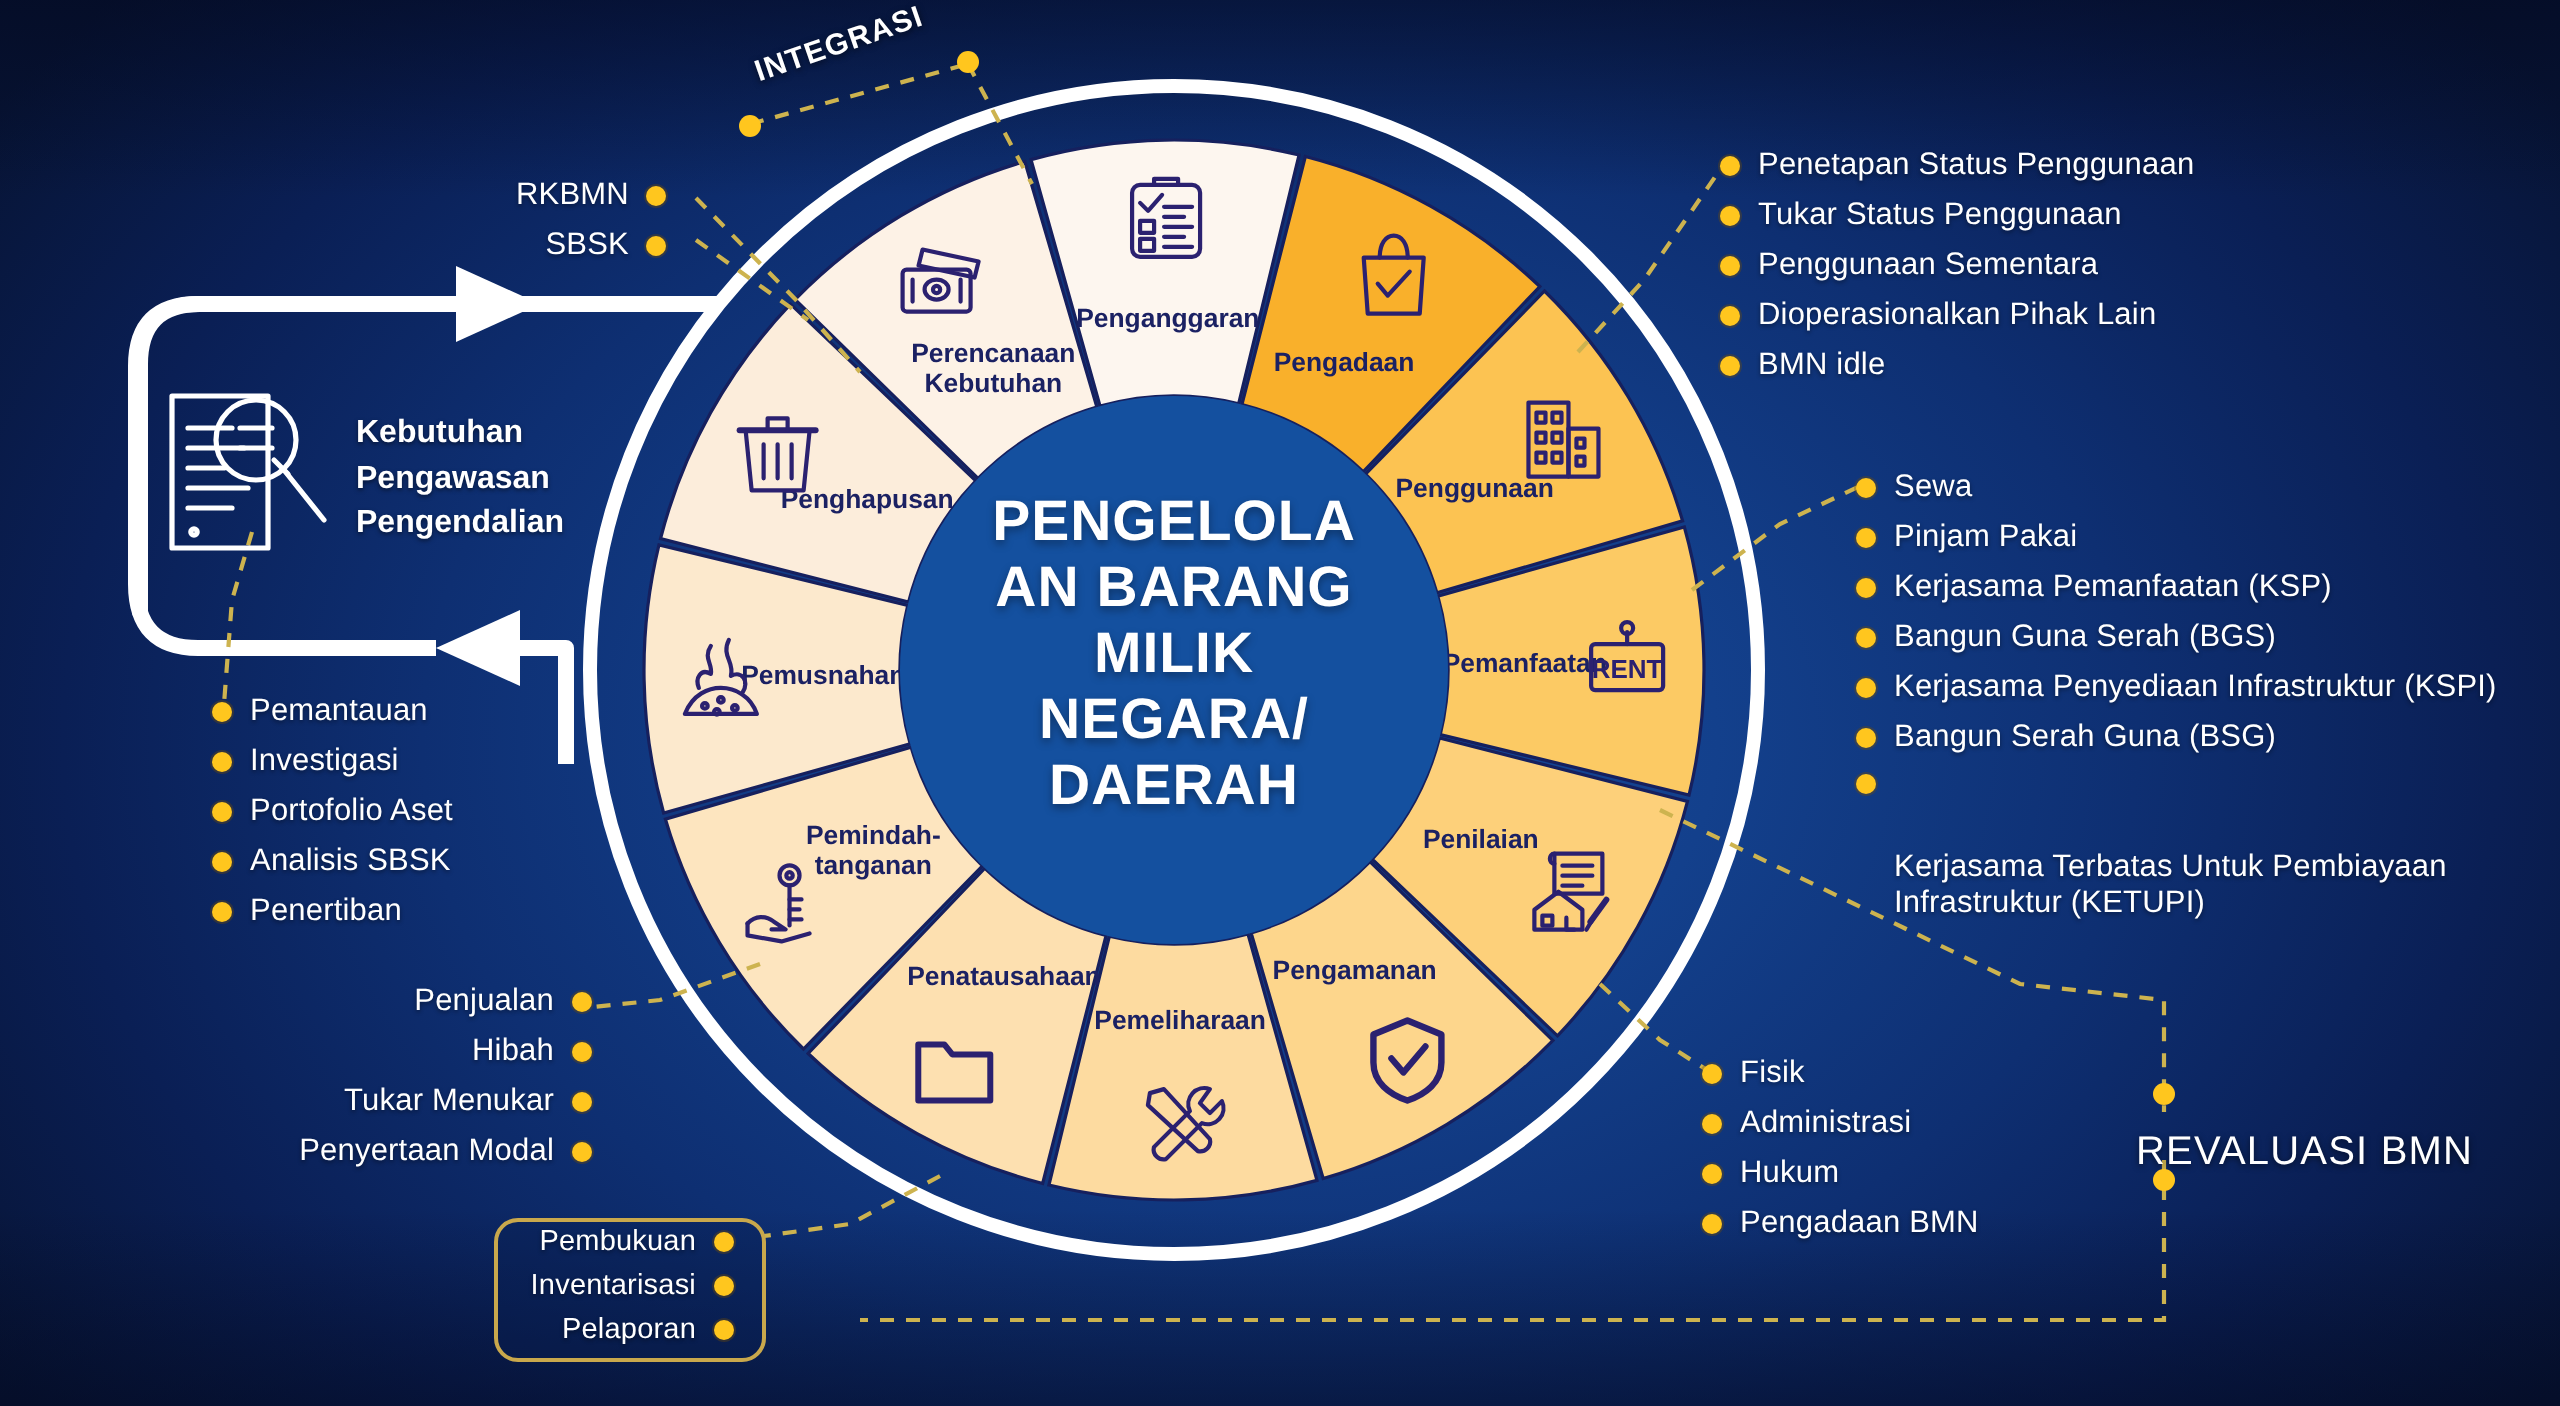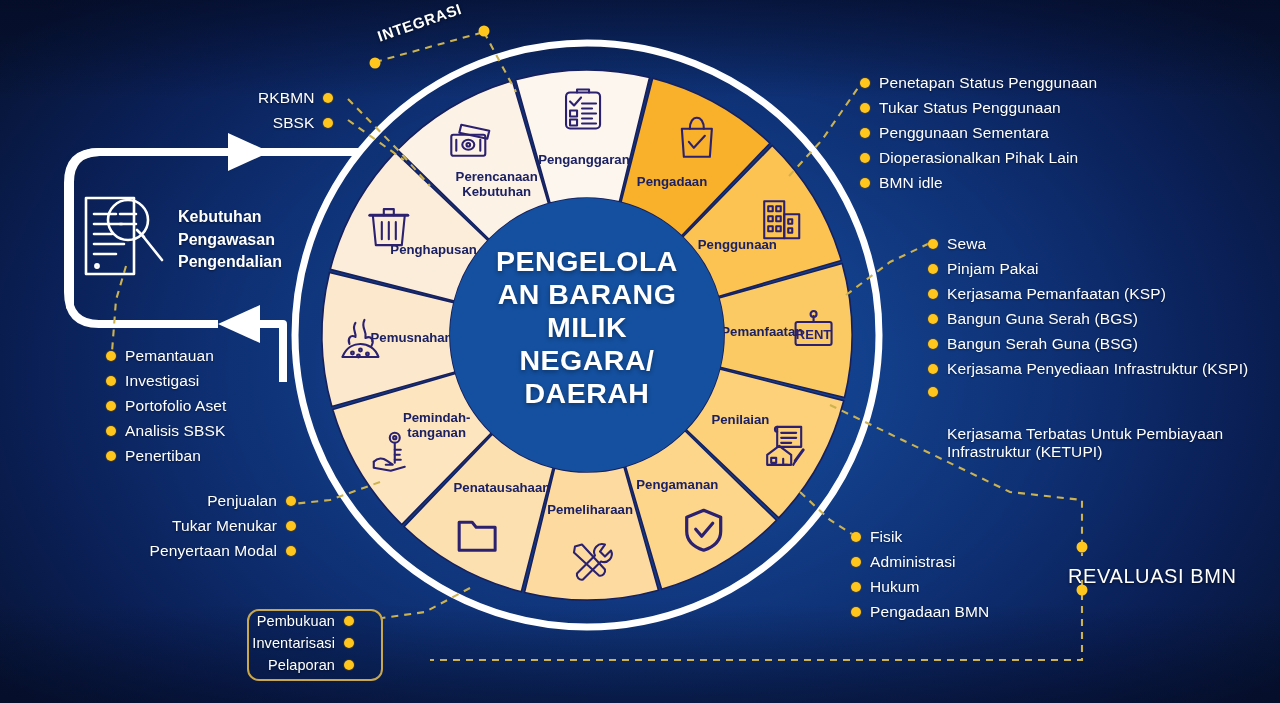--- a/index.html
+++ b/index.html
@@ -59,21 +59,21 @@
     transform:rotate(-19deg);transform-origin:left center;
     text-shadow:0 1px 3px rgba(0,0,0,.6);
   }
 
   
   #pembukuan-box{
     position:absolute;z-index:5;left:247px;top:609px;width:132px;height:68px;
     border:2px solid #c9a84c;border-radius:12px;
     background:rgba(10,32,84,.35);
   }
-  #pembukuan-list{position:absolute;left:233px;top:609px;width:132px;height:68px;z-index:6;
+  #pembukuan-list{position:absolute;left:246px;top:609px;width:132px;height:68px;z-index:6;
     display:flex;flex-direction:column;justify-content:center;padding-right:11px;box-sizing:border-box;}
   #pembukuan-list .brow{height:22px;}
   #pembukuan-list .blabel{font-size:14.5px;}
 
   
   #center-title{
     position:absolute;z-index:4;left:462px;top:245px;width:250px;
     text-align:center;color:#fff;font-weight:bold;font-size:28.5px;
     line-height:1.16;letter-spacing:.5px;
     text-shadow:0 2px 4px rgba(0,0,0,.35);
@@ -333,26 +333,26 @@
     <div class="brow">
         <span class="dot"></span>
         <span class="blabel">Kerjasama Pemanfaatan (KSP)</span>
       </div>
     <div class="brow">
         <span class="dot"></span>
         <span class="blabel">Bangun Guna Serah (BGS)</span>
       </div>
     <div class="brow">
         <span class="dot"></span>
+        <span class="blabel">Kerjasama Penyediaan Infrastruktur (KSPI)</span>
+      </div>
+    <div class="brow">
+        <span class="dot"></span>
         <span class="blabel">Bangun Serah Guna (BSG)</span>
       </div>
-    <div class="brow">
-        <span class="dot"></span>
-        <span class="blabel">Kerjasama Penyediaan Infrastruktur (KSPI)</span>
-      </div>
     <div class="brow tall">
         <span class="dot"></span>
         <span class="blabel wrap" style="width:300px">Kerjasama Terbatas Untuk Pembiayaan Infrastruktur (KETUPI)</span>
       </div>
   </div>
 
   <div class="blist" id="list-pengamanan" style="left:851px;top:524px;">
     <div class="brow">
         <span class="dot"></span>
         <span class="blabel">Fisik</span>
@@ -390,20 +390,24 @@
       </div>
     <div class="brow">
         <span class="dot"></span>
         <span class="blabel">Penertiban</span>
       </div>
   </div>
 
   <div class="blist" id="list-pemindahtanganan" style="left:138px;top:488px;width:158px;">
     <div class="brow r">
         <span class="blabel">Penjualan</span>
+        <span class="dot"></span>
+      </div>
+    <div class="brow r">
+        <span class="blabel">Hibah</span>
         <span class="dot"></span>
       </div>
     <div class="brow r">
         <span class="blabel">Tukar Menukar</span>
         <span class="dot"></span>
       </div>
     <div class="brow r">
         <span class="blabel">Penyertaan Modal</span>
         <span class="dot"></span>
       </div>

